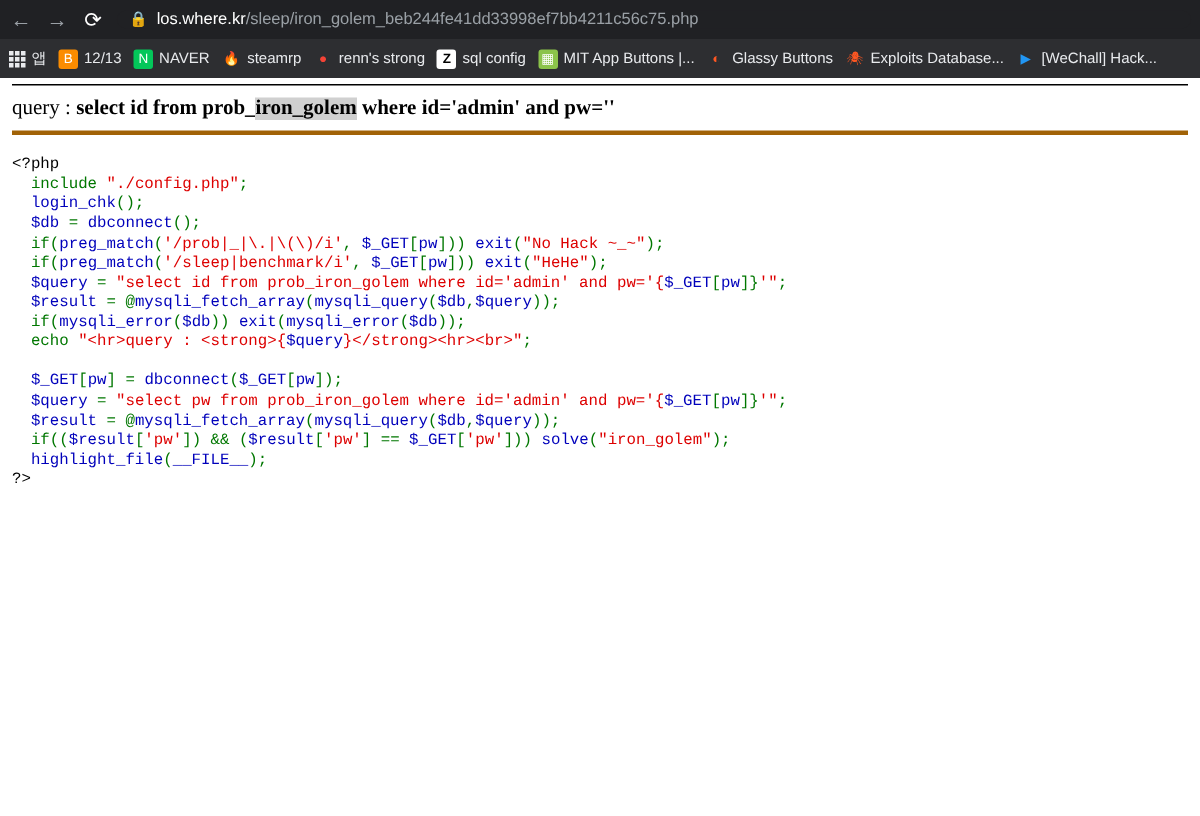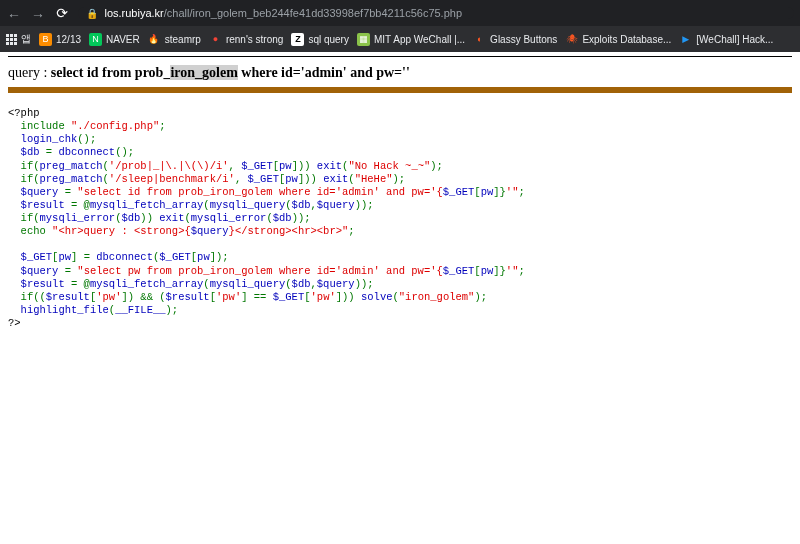--- a/index.html
+++ b/index.html
@@ -69,21 +69,21 @@
     grid-template-rows: repeat(3, 3px);
     gap: 1px;
   }
   .apps-icon span { background: #e8eaed; width: 3px; height: 3px; }
   .page {
     padding: 4px 8px;
   }
   .query-header {
     font-size: 14px;
     padding: 4px 0 6px 0;
-    border-bottom: 6px solid #a16207;
+    border-bottom: 3px solid #a16207;
     margin-bottom: 14px;
     font-family: "Times New Roman", serif;
   }
   .query-header .label { font-weight: normal; }
   .query-header .sql { font-weight: bold; }
   .hilite { background: #d0d0d0; }
   pre.code {
     font-family: "Courier New", monospace;
     font-size: 10.5px;
     line-height: 1.25;
@@ -96,21 +96,21 @@
 </style>
 </head>
 <body>
 
 <div class="toolbar">
   <span class="nav-btn">←</span>
   <span class="nav-btn">→</span>
   <span class="nav-btn active">⟳</span>
   <div class="url-bar">
     <span class="lock">🔒</span>
-    <span class="url"><span>los.rubiya.kr</span><span class="dim">/chall/iron_golem_beb244fe41dd33998ef7bb4211c56c75.php</span></span>
+    <span class="url"><span>los.where.kr</span><span class="dim">/sleep/iron_golem_beb244fe41dd33998ef7bb4211c56c75.php</span></span>
   </div>
 </div>
 
 <div class="bookmarks">
   <span class="bm">
     <span class="apps-icon">
         <span></span>
         <span></span>
         <span></span>
         <span></span>
@@ -133,25 +133,25 @@
   <span class="bm">
     <span class="bm-icon">🔥</span>
     <span>steamrp</span>
   </span>
   <span class="bm">
     <span class="bm-icon" style="color:#f44336">●</span>
     <span>renn's strong</span>
   </span>
   <span class="bm">
     <span class="bm-icon" style="background:#fff;color:#000;font-weight:bold">Z</span>
-    <span>sql query</span>
+    <span>sql config</span>
   </span>
   <span class="bm">
     <span class="bm-icon" style="background:#8bc34a;color:#fff">▦</span>
-    <span>MIT App WeChall |...</span>
+    <span>MIT App Buttons |...</span>
   </span>
   <span class="bm">
     <span class="bm-icon" style="color:#ff5722">◐</span>
     <span>Glassy Buttons</span>
   </span>
   <span class="bm">
     <span class="bm-icon" style="color:#ff5722">🕷</span>
     <span>Exploits Database...</span>
   </span>
   <span class="bm">

